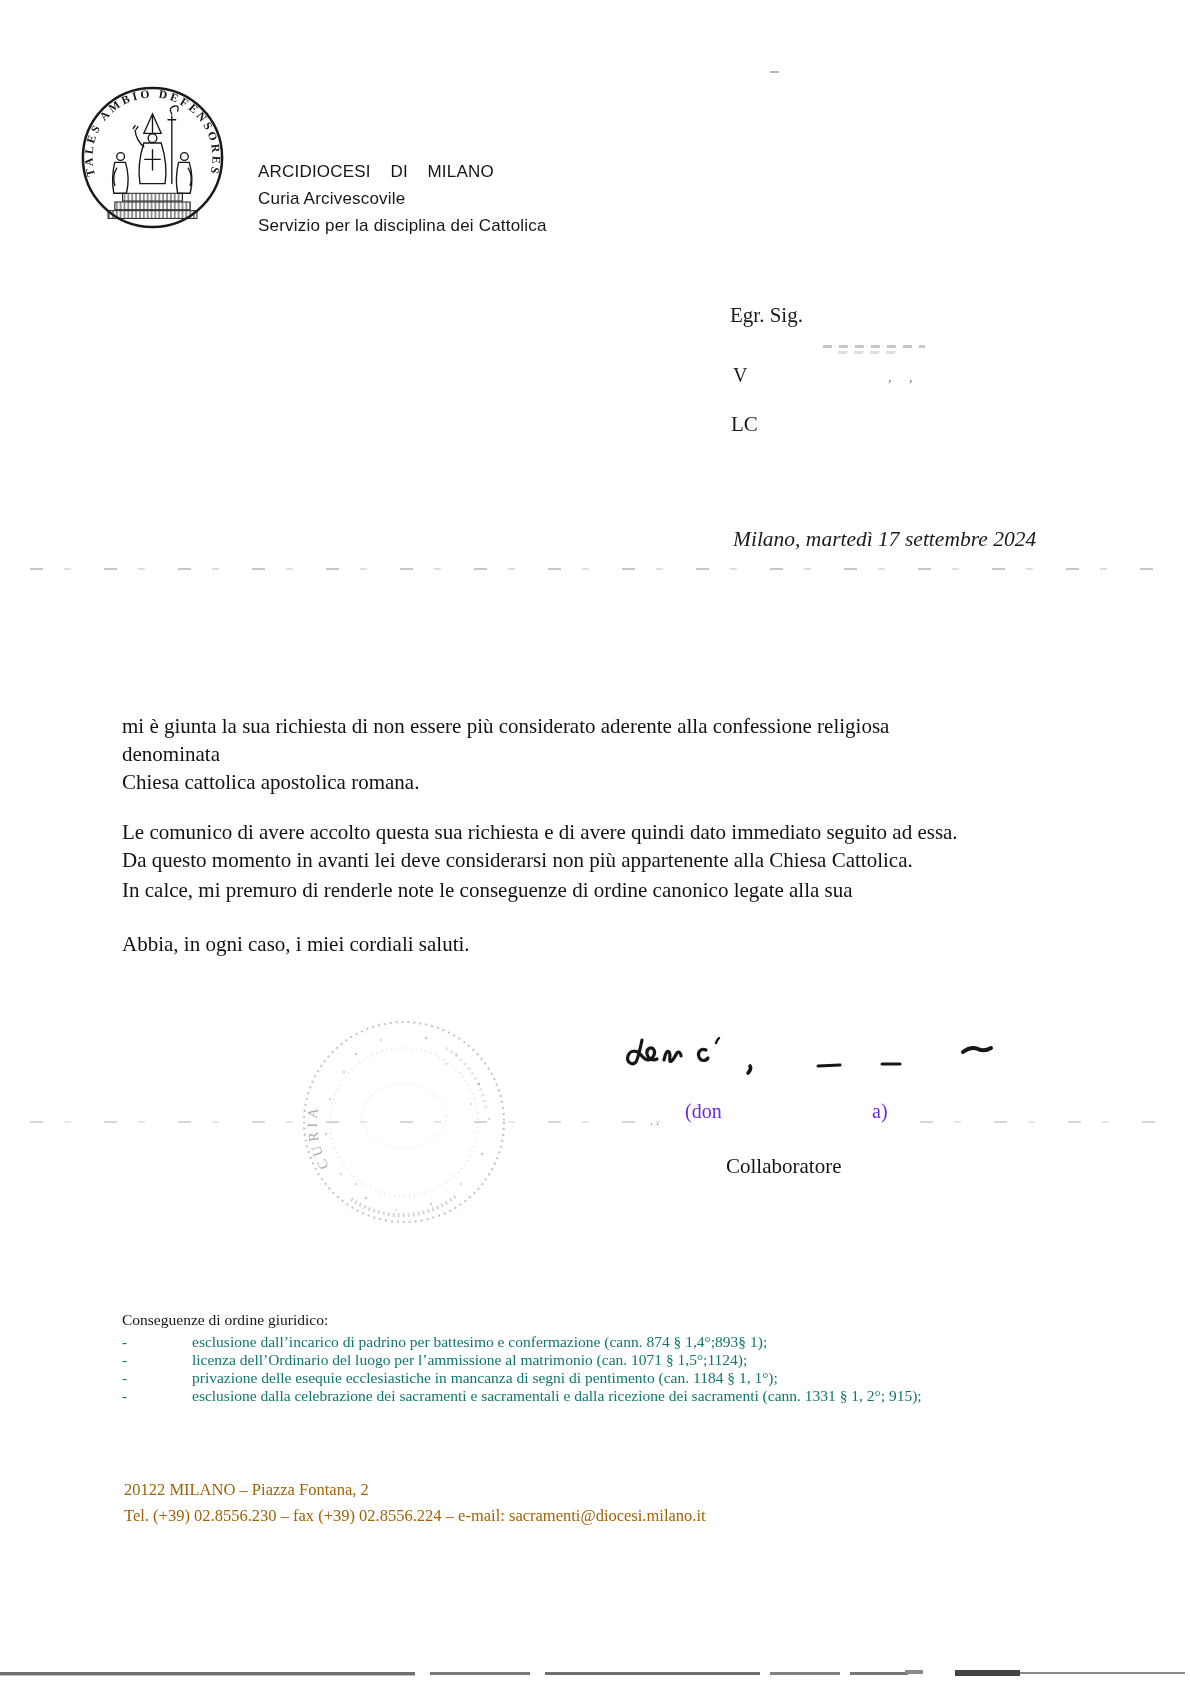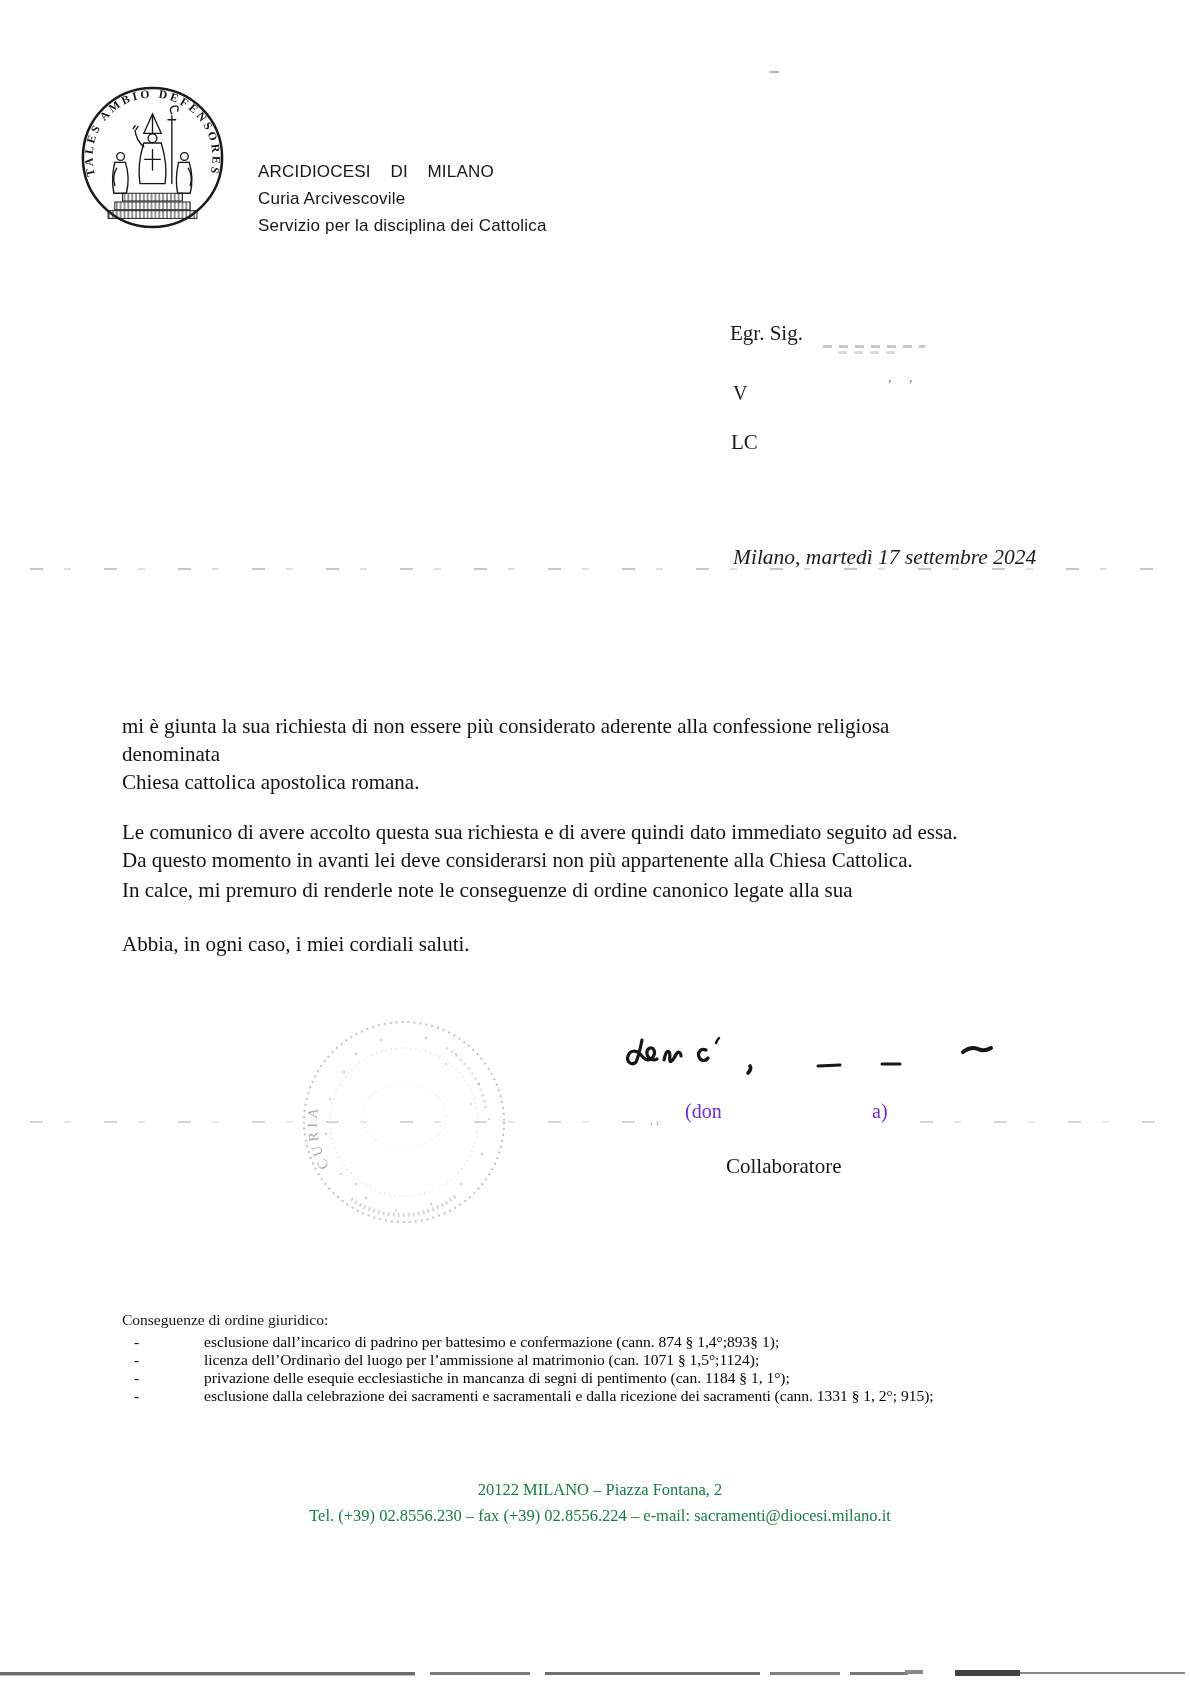--- a/index.html
+++ b/index.html
@@ -6,45 +6,45 @@
   .page{
     position:relative;width:1190px;height:1682px;background:#ffffff;
     overflow:hidden;font-family:"Liberation Serif",serif;color:#1a1a1a;
     margin:0 auto;
   }
   
   .seal{position:absolute;left:80px;top:85px;width:145px;height:145px;}
   .hdr-line{position:absolute;left:258px;font-family:"Liberation Sans",sans-serif;
     font-size:17px;color:#161616;white-space:pre;letter-spacing:.2px;}
   
-  .serif-line{position:absolute;white-space:pre;margin-top:18px;}
+  .serif-line{position:absolute;white-space:pre;}
   .redact{position:absolute;height:3px;opacity:.8;
     background:repeating-linear-gradient(90deg,#b9b9b9 0 9px,transparent 9px 16px);}
   .faint-marks{position:absolute;color:#7d7d7d;font-size:14px;letter-spacing:7px;}
   
   .scanline{position:absolute;height:2px;
     background:repeating-linear-gradient(90deg,rgba(105,105,105,.5) 0 13px,rgba(105,105,105,0) 13px 34px,rgba(130,130,130,.35) 34px 41px,rgba(130,130,130,0) 41px 74px);}
   .speck{position:absolute;background:#b5b5b5;}
   .bottom-bar{position:absolute;left:0;top:1669px;width:1190px;height:10px;}
   .bottom-bar div{position:absolute;}
   
   .bline{position:absolute;left:122px;width:1000px;font-size:21px;color:#121212;white-space:pre;}
   
   .sig-svg{position:absolute;left:620px;top:1028px;width:380px;height:54px;}
   .stamp-svg{position:absolute;left:296px;top:1014px;width:216px;height:216px;}
   .name-part{position:absolute;font-size:20px;color:#6d28d9;}
   .role{position:absolute;left:726px;top:1154px;font-size:21px;color:#141414;}
   
   .ctitle{position:absolute;left:122px;top:1311px;font-size:15.5px;color:#151515;}
-  .citem{position:absolute;left:134px;width:1000px;font-size:15.5px;color:#000000;}
+  .citem{position:absolute;left:122px;width:1000px;font-size:15.5px;color:#0f766e;}
   .cdash{display:inline-block;width:70px;}
   .ctext{white-space:pre-wrap;}
   
-  .footer-line{position:absolute;left:124px;width:952px;text-align:center;
-    font-size:16.5px;color:#15803d;white-space:pre;}
+  .footer-line{position:absolute;left:124px;width:952px;
+    font-size:16.5px;color:#a16207;white-space:pre;}
 </style>
 </head>
 <body>
 
 <div class="page">
 
   <svg class="seal" viewBox="0 0 150 150">
     <defs>
       <pattern id="hatch" width="4" height="8" patternUnits="userSpaceOnUse">
         <path d="M2 0 V8" stroke="#222" stroke-width="1"></path>

